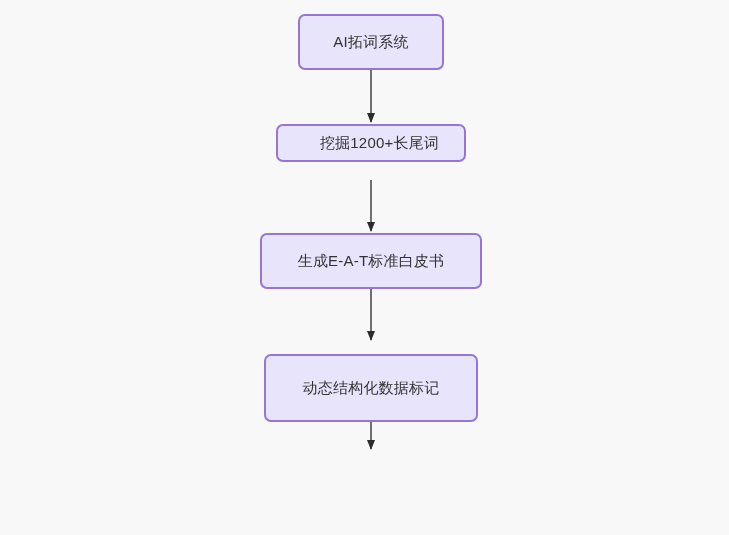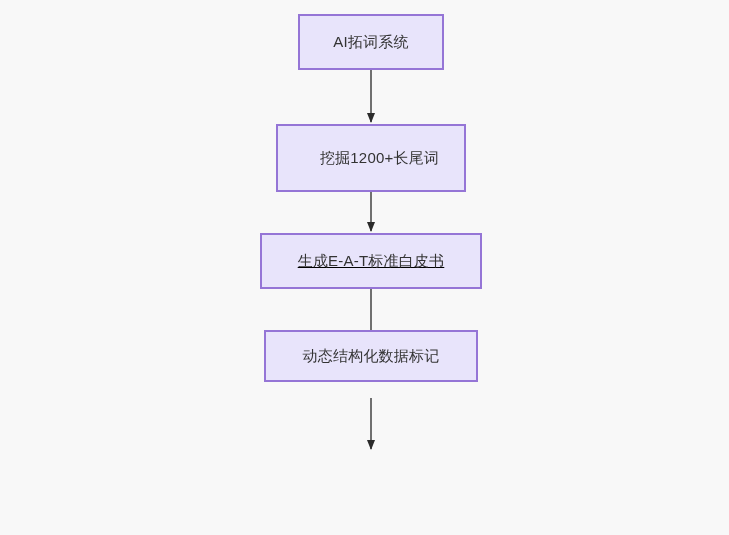--- a/index.html
+++ b/index.html
@@ -24,38 +24,38 @@
     left: 0;
     width: 729px;
     height: 535px;
     pointer-events: none;
   }
   .flow-node {
     position: absolute;
     box-sizing: border-box;
     background: #e8e4fb;
     border: 2px solid #9575d6;
-    border-radius: 0;
+    border-radius: 7px;
     display: flex;
     align-items: center;
     justify-content: center;
   }
   .flow-node .node-label {
     color: #333333;
     font-size: 15px;
     line-height: 1.2;
     letter-spacing: 0.2px;
     white-space: nowrap;
     text-align: center;
   }
   
   #node-0 { left: 298px; top: 14px;  width: 146px; height: 56px; }
-  #node-1 { left: 276px; top: 124px; width: 190px; height: 68px; padding-left: 17px; }
-  #node-2 { left: 260px; top: 233px; width: 222px; height: 56px; text-decoration: underline; }
-  #node-3 { left: 264px; top: 330px; width: 214px; height: 52px; }
+  #node-1 { left: 276px; top: 124px; width: 190px; height: 38px; padding-left: 17px; }
+  #node-2 { left: 260px; top: 233px; width: 222px; height: 56px; }
+  #node-3 { left: 264px; top: 354px; width: 214px; height: 68px; }
   #node-4 { left: 254px; top: 451px; width: 234px; height: 55px; }
 </style>
 </head>
 <body>
 
 <div id="flowchart-canvas">
 
   <svg class="edge-layer" width="729" height="535" viewBox="0 0 729 535" xmlns="http://www.w3.org/2000/svg">
     <defs>
       <marker id="arrowhead" markerWidth="10" markerHeight="8" refX="9" refY="4" orient="auto" markerUnits="userSpaceOnUse">

